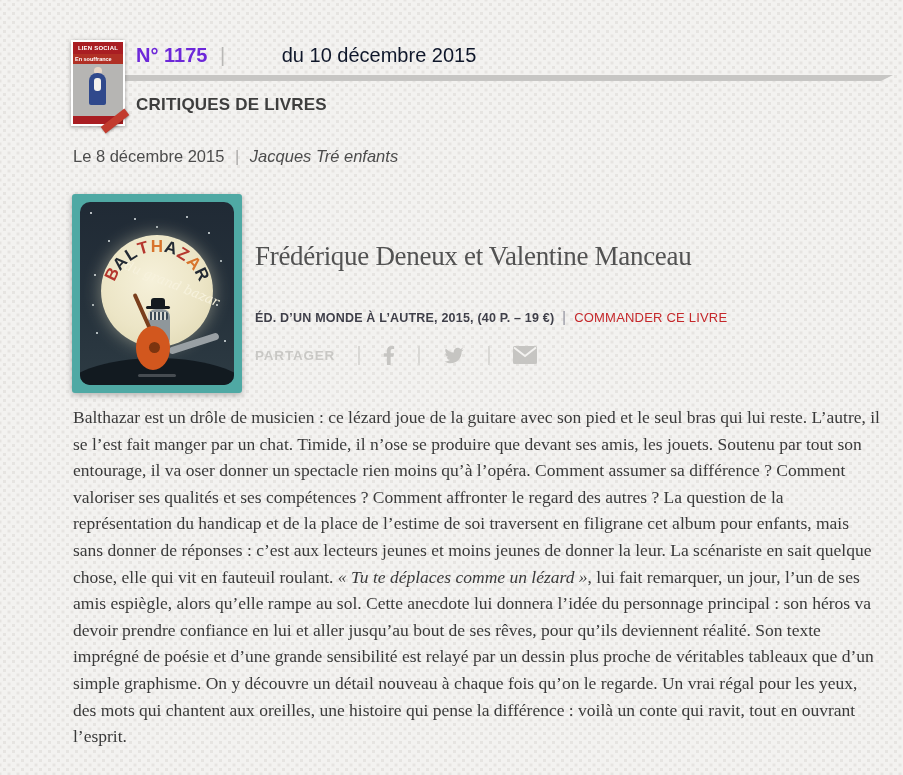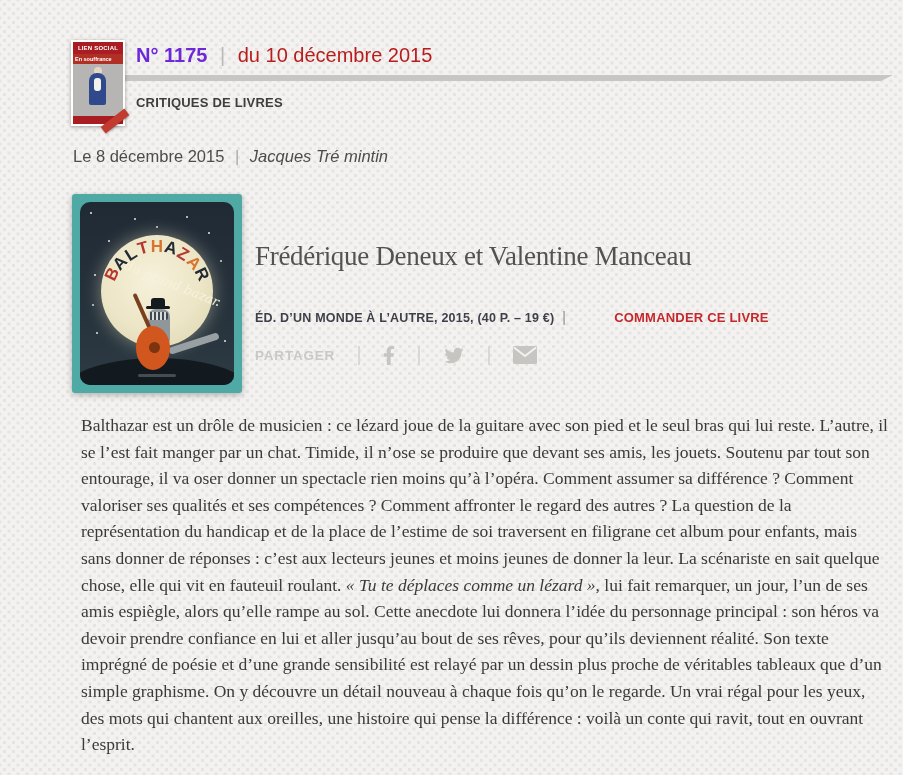--- a/index.html
+++ b/index.html
@@ -28,24 +28,24 @@
   .mag-robe{position:absolute;left:16px;top:9px;width:17px;height:32px;background:#30498c;border-radius:8px 8px 2px 2px;}
   .mag-bundle{position:absolute;left:21px;top:14px;width:7px;height:13px;background:#f3f1ec;border-radius:3px;}
   .mag-footer{height:8px;background:#a91d22;}
   .mag-ribbon{position:absolute;right:-5px;bottom:1px;width:30px;height:8px;background:#c23b2e;
        transform:rotate(-38deg);box-shadow:0 1px 2px rgba(0,0,0,.3);}
 
   
   .issue-line{position:absolute;left:136px;top:44px;font-size:20px;white-space:nowrap;z-index:2;}
   .issue-no{color:#6d28d9;font-weight:700;cursor:pointer;}
   .issue-sep{color:#b9b8b6;margin:0 7px;font-weight:400;}
-  .issue-date{color:#b91c1c;font-weight:400;}
+  .issue-date{color:#0f172a;font-weight:400;margin-left:44px;}
   .rule{position:absolute;left:120px;top:75px;width:773px;height:6px;background:#c7c6c4;z-index:1;
         clip-path:polygon(0 0,100% 0,calc(100% - 12px) 100%,0 100%);}
-  .section-title{position:absolute;left:136px;top:95px;margin:0;font-size:13px;font-weight:700;
+  .section-title{position:absolute;left:136px;top:95px;margin:0;font-size:17px;font-weight:700;
         color:#3e3e3e;letter-spacing:.2px;cursor:pointer;z-index:2;}
 
   
   .dateline{position:absolute;left:73px;top:147px;font-size:16.5px;color:#4c4c4c;white-space:nowrap;}
   .date-sep{color:#a9a8a6;margin:0 6px;}
   .dateline em{font-style:italic;color:#4c4c4c;cursor:pointer;}
 
   
   .cover{position:absolute;left:72px;top:194px;width:170px;height:199px;background:#4fa9a4;
          border-radius:3px;box-shadow:0 2px 6px rgba(0,0,0,.28);z-index:2;}
@@ -76,29 +76,29 @@
   .cover-credit{position:absolute;left:58px;top:172px;width:38px;height:3px;background:rgba(255,255,255,.22);border-radius:2px;}
 
   
   .book-title{position:absolute;left:255px;top:201px;margin:0;font-size:27px;font-weight:700;
         color:#3b3b3b;letter-spacing:-.3px;white-space:nowrap;}
   .book-authors{position:absolute;left:255px;top:241px;font-size:27px;font-weight:400;
         color:#525252;letter-spacing:-.3px;white-space:nowrap;font-family:Liberation Serif, serif;}
   .pub-row{position:absolute;left:255px;top:309px;font-size:12.5px;font-weight:700;color:#3f3f49;
         letter-spacing:.2px;white-space:nowrap;}
   .pub-sep{color:#8d8d9b;margin:0 8px;font-weight:400;font-size:14px;}
-  .order-link{color:#c5282b;font-weight:700;font-size:13px;text-decoration:none;cursor:pointer;margin-left:40px;}
+  .order-link{color:#c5282b;font-weight:400;font-size:13px;text-decoration:none;cursor:pointer;}
   .share-row{position:absolute;left:255px;top:343px;display:flex;align-items:center;gap:23px;height:24px;}
   .share-label{font-size:13.5px;font-weight:700;color:#c9c8c5;letter-spacing:.8px;}
   .vsep{width:2px;height:19px;background:#d9d8d5;}
   .share-icon{display:block;cursor:pointer;}
   .share-icon svg{display:block;fill:#c6c5c2;}
 
   
-  .body-text{position:absolute;left:73px;top:404px;width:810px;margin:8px;
+  .body-text{position:absolute;left:73px;top:404px;width:810px;margin:0;
         font-family:"Liberation Serif",serif;font-size:17.5px;line-height:26.6px;color:#3a3a3a;}
   .body-text em{font-style:italic;}
 </style>
 </head>
 <body>
 
 <div class="page">
 
   <div class="mag">
     <div class="mag-masthead">LIEN SOCIAL</div>
@@ -118,21 +118,21 @@
     <span class="issue-date">du 10 décembre 2015</span>
   </div>
 
   <div class="rule"></div>
 
   <h1 class="section-title">CRITIQUES DE LIVRES</h1>
 
   <div class="dateline">
     <span>Le 8 décembre 2015</span>
     <span class="date-sep">|</span>
-    <em>Jacques Tré mintin</em>
+    <em>Jacques Tré enfants</em>
   </div>
 
   <div class="cover">
     <div class="cover-inner">
       <div class="stars"></div>
       <div class="moon"></div>
       <div>
           <span class="arch-letter" style="left: 32.0603px; top: 72.0814px; transform: translate(-50%, -50%) rotate(-64deg); color: rgb(181, 55, 46);">B</span>
           <span class="arch-letter" style="left: 39.8428px; top: 60.5435px; transform: translate(-50%, -50%) rotate(-48deg); color: rgb(35, 42, 51);">A</span>
           <span class="arch-letter" style="left: 50.504px; top: 51.5976px; transform: translate(-50%, -50%) rotate(-32deg); color: rgb(35, 42, 51);">L</span>

